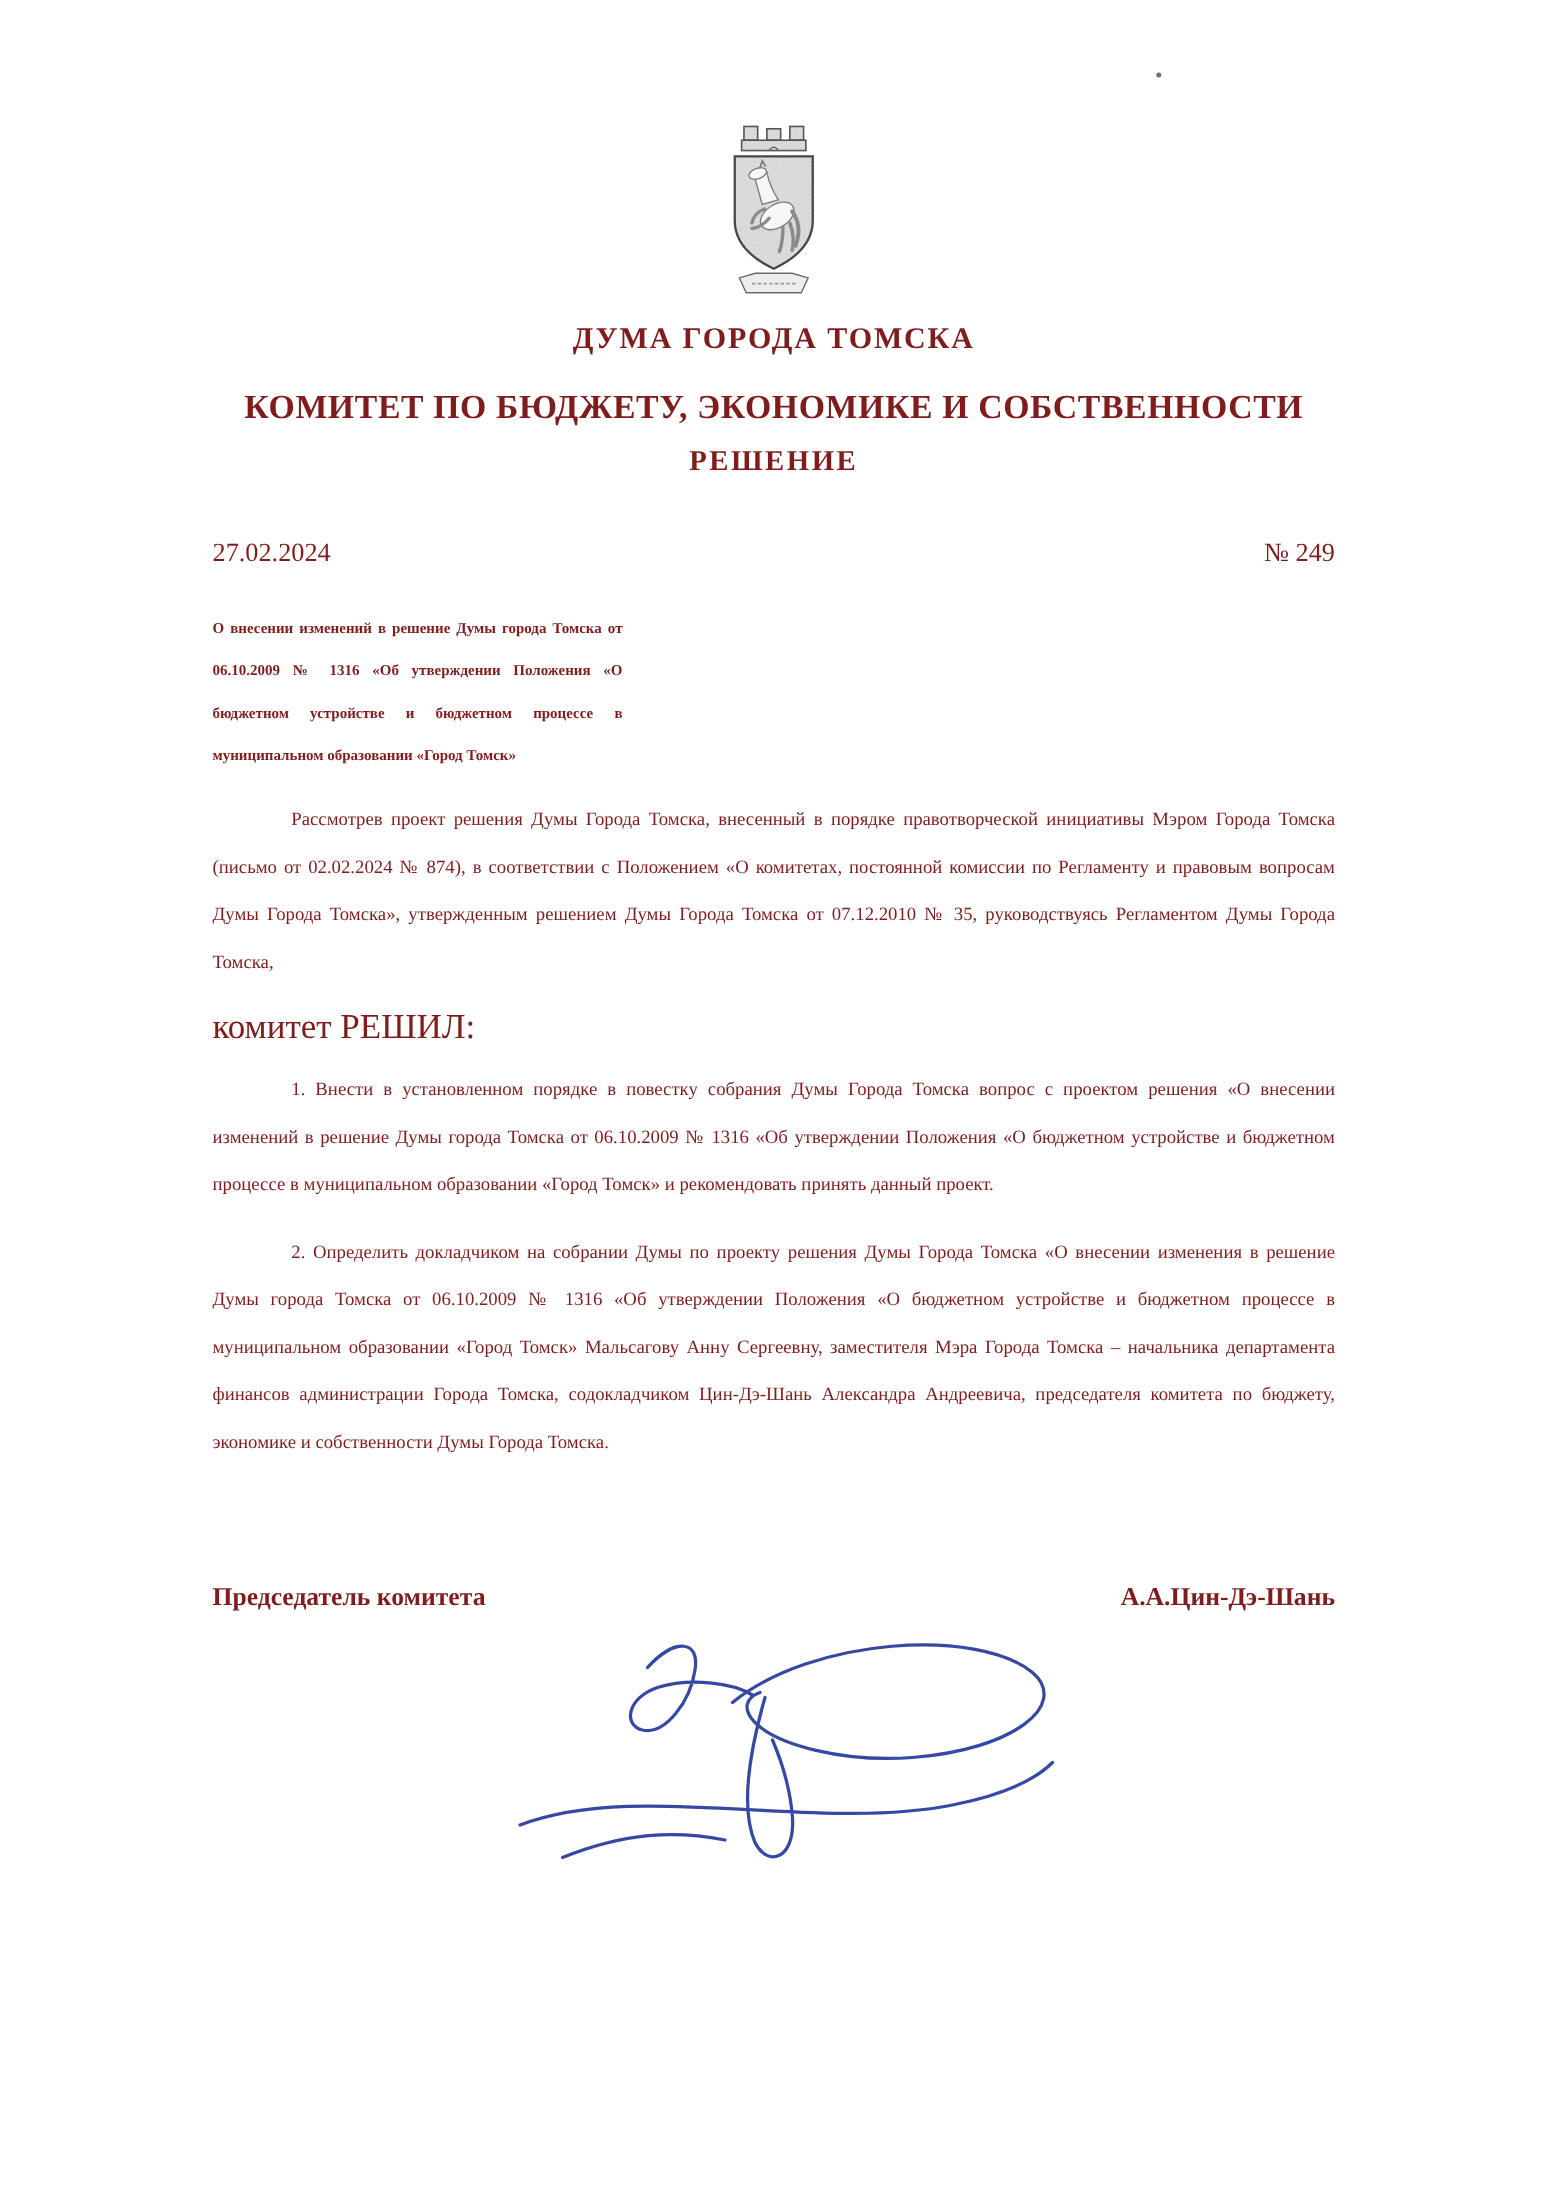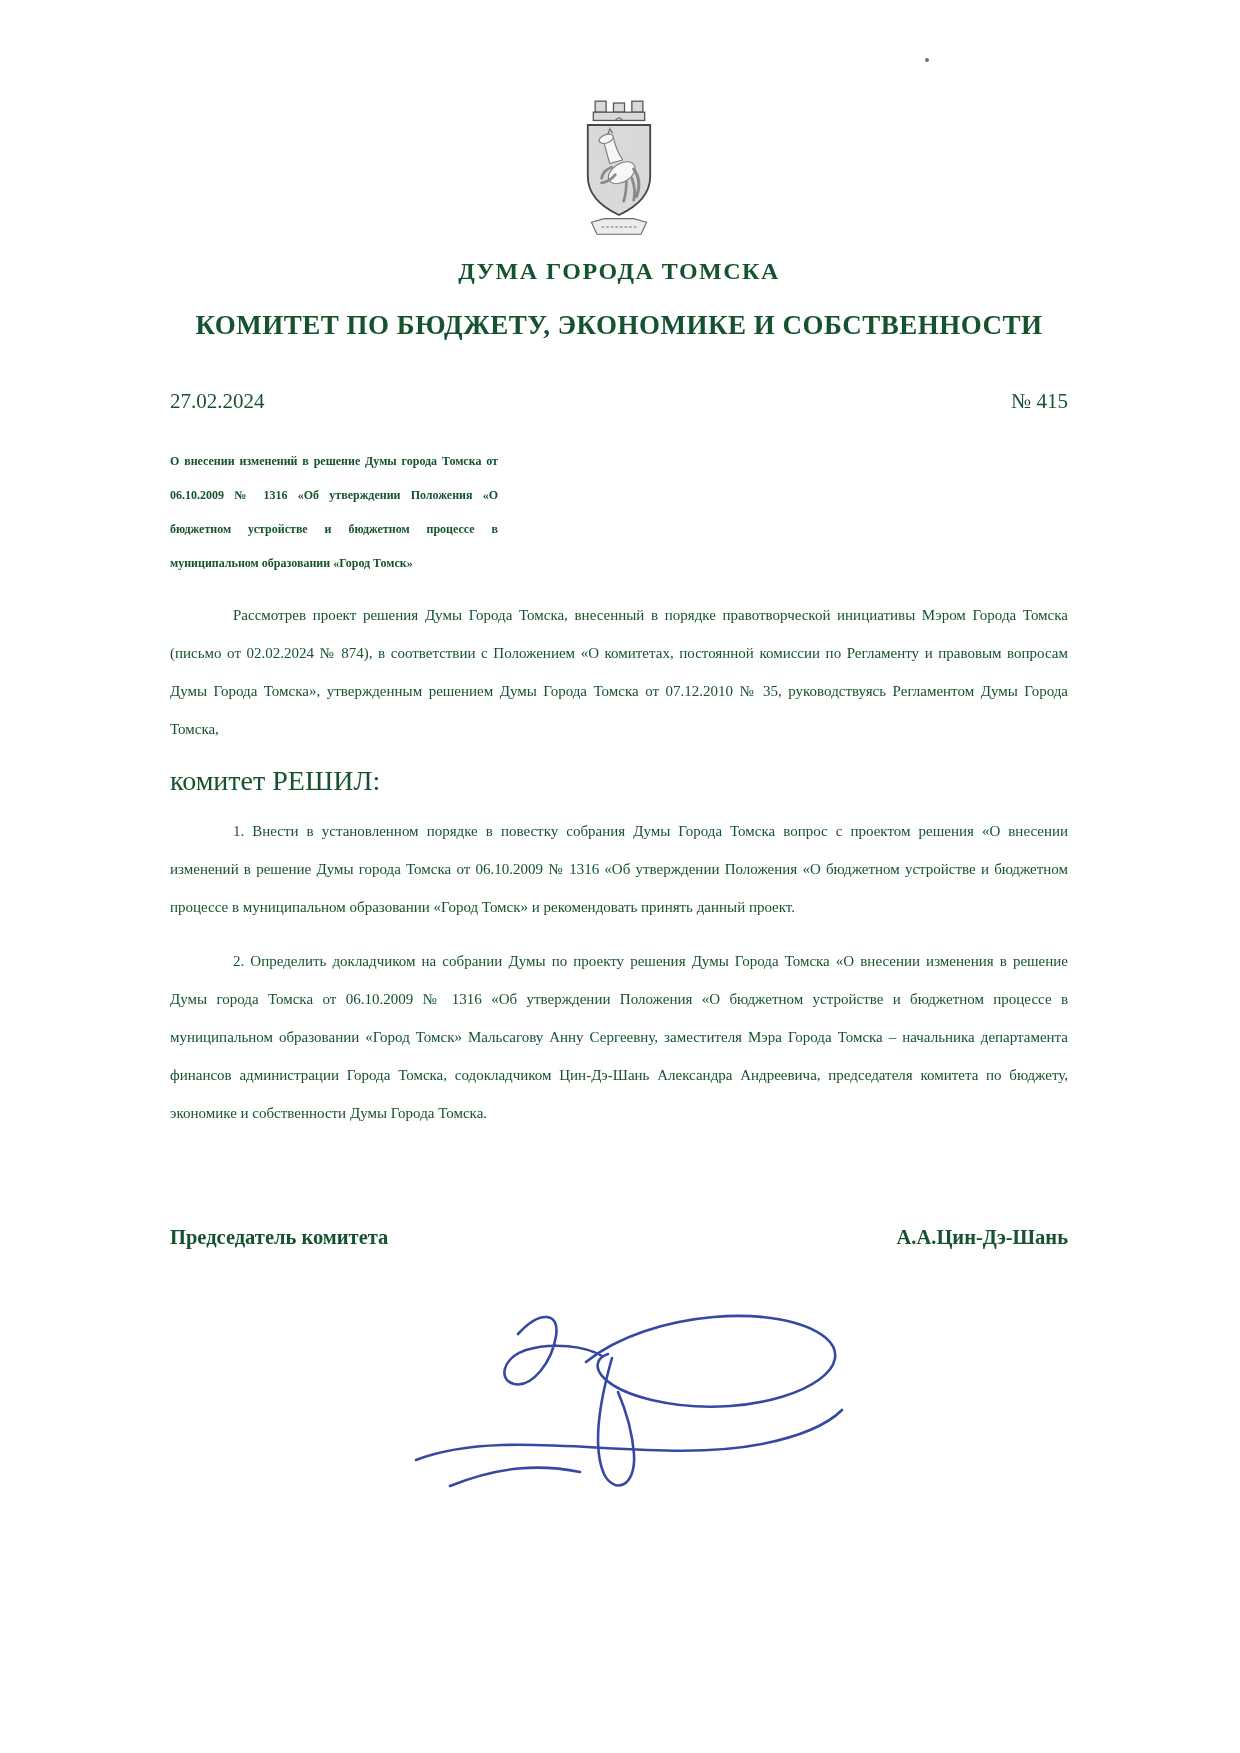--- a/index.html
+++ b/index.html
@@ -2,21 +2,21 @@
 <html><head>
 <meta charset="utf-8">
 <style>
   html, body { margin: 0; padding: 0; background: #ffffff; }
   .page {
     position: relative;
     width: 1240px;
     height: 1753px;
     background: #ffffff;
     font-family: "Liberation Serif", "DejaVu Serif", serif;
-    color: #14532d;
+    color: #7f1d1d;
     overflow: hidden;
     box-sizing: border-box;
     padding: 0 172px 0 170px;
   }
   .artifact-dot {
     position: absolute;
     left: 925px; top: 58px;
     width: 4px; height: 4px;
     border-radius: 50%;
     background: #6f6f6f;
@@ -142,24 +142,25 @@
 
       <path d="M20 142 L34 138 H66 L80 142 L74 155 H26 Z" fill="#ececec" stroke="#6a6a6a" stroke-width="1.2"></path>
       <line x1="31" y1="147" x2="69" y2="147" stroke="#9a9a9a" stroke-width="1.6" stroke-dasharray="3 2"></line>
     </svg>
   </div>
 
   <div class="org">ДУМА ГОРОДА ТОМСКА</div>
 
   <div class="committee">КОМИТЕТ ПО БЮДЖЕТУ, ЭКОНОМИКЕ И СОБСТВЕННОСТИ</div>
 
+  <div class="doctype">РЕШЕНИЕ</div>
 
   <div class="meta-row">
     <span>27.02.2024</span>
-    <span>№ 415</span>
+    <span>№ 249</span>
   </div>
 
   <div class="subject">О внесении изменений в решение Думы города Томска от 06.10.2009 № 1316 «Об утверждении Положения «О бюджетном устройстве и бюджетном процессе в муниципальном образовании «Город Томск»</div>
 
   <p class="body-par">Рассмотрев проект решения Думы Города Томска, внесенный в порядке правотворческой инициативы Мэром Города Томска (письмо от 02.02.2024 № 874), в соответствии с Положением «О комитетах, постоянной комиссии по Регламенту и правовым вопросам Думы Города Томска», утвержденным решением Думы Города Томска от 07.12.2010 № 35, руководствуясь Регламентом Думы Города Томска,</p>
 
   <div class="resolved">комитет РЕШИЛ:</div>
 
   <p class="body-par">1. Внести в установленном порядке в повестку собрания Думы Города Томска вопрос с проектом решения «О внесении изменений в решение Думы города Томска от 06.10.2009 № 1316 «Об утверждении Положения «О бюджетном устройстве и бюджетном процессе в муниципальном образовании «Город Томск» и рекомендовать принять данный проект.</p>
 

